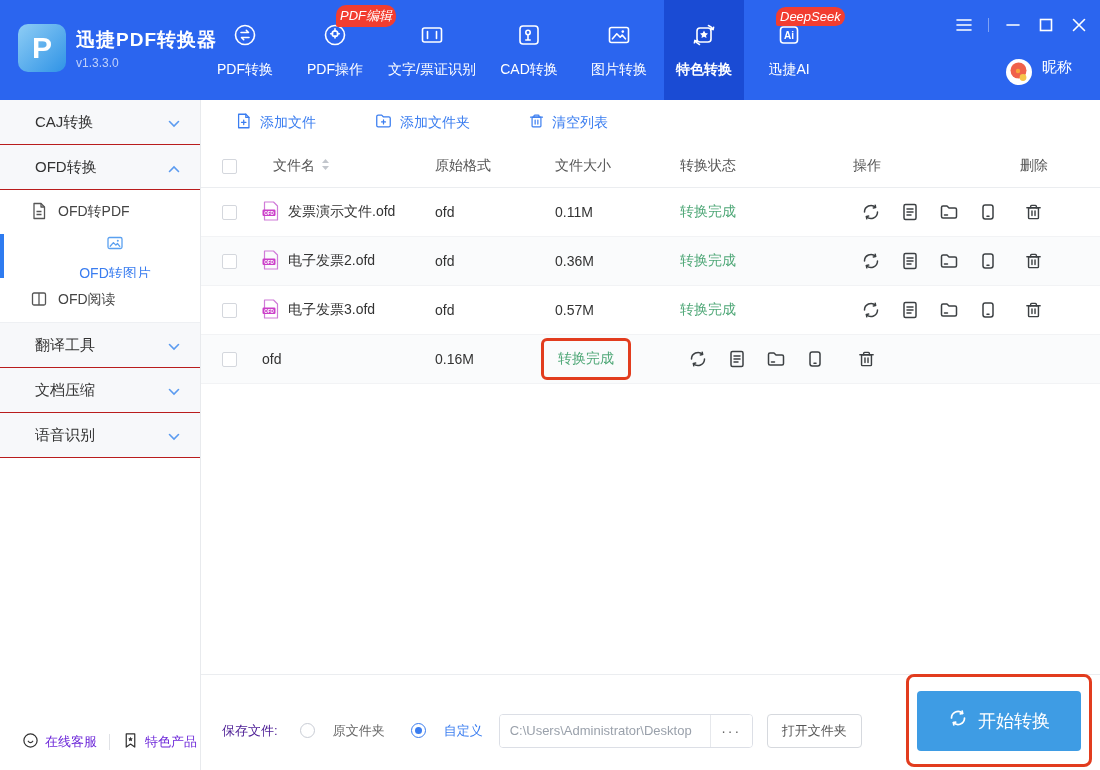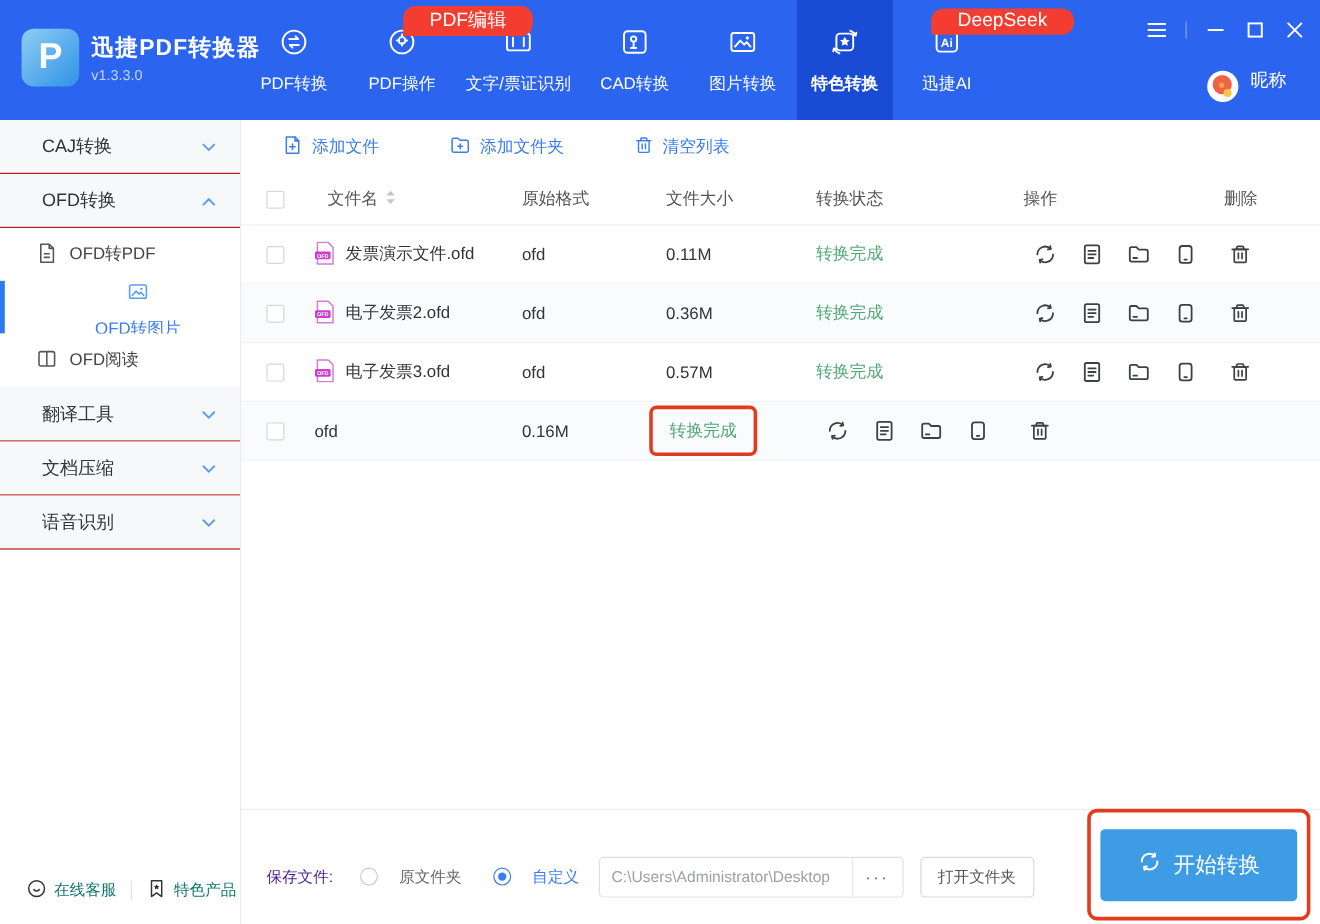--- a/index.html
+++ b/index.html
@@ -13,42 +13,42 @@
     display:flex; align-items:center; justify-content:center; color:#fff; font-size:30px; font-weight:bold; }
   .logo-title { color:#fff; font-size:19px; font-weight:bold; letter-spacing:1px; }
   .logo-version { color:rgba(255,255,255,.7); font-size:12px; margin-top:3px; }
   .nav { position:absolute; left:200px; top:0; height:100px; display:flex; }
   .nav-item { width:90px; height:100px; display:flex; flex-direction:column; align-items:center;
     justify-content:center; gap:9px; color:#fff; font-size:14px; position:relative; cursor:pointer; }
   .nav-item.wide { width:104px; }
   .nav-item.narrow { width:80px; }
   .nav-item.active { background:#1a4bd4; }
   .nav-item.active .nav-label { font-weight:bold; }
-  .nav-badge { position:absolute; top:5px; left:46px; background:#f23d30; color:#fff; font-size:16px;
-    padding:2px 22px; border-radius:10px 10px 10px 2px; white-space:nowrap; z-index:2; }
+  .nav-badge { position:absolute; top:5px; left:46px; background:#f23d30; color:#fff; font-size:13px;
+    padding:2px 4px; border-radius:10px 10px 10px 2px; white-space:nowrap; z-index:2;font-style:italic; }
   .nav-badge.ds { left:32px; top:7px; }
   .win-controls { position:absolute; top:16px; right:12px; display:flex; align-items:center; gap:15px; }
   .win-btn { width:18px; height:18px; display:flex; align-items:center; justify-content:center; cursor:pointer; }
   .win-divider { width:1px; height:14px; background:rgba(255,255,255,.4); }
   .user { position:absolute; top:58px; right:28px; display:flex; align-items:flex-start; gap:9px;
     color:#fff; font-size:15px; cursor:pointer; }
 
   
   .sidebar { position:absolute; top:100px; left:0; width:201px; height:670px; background:#fff;
     border-right:1px solid #e8eaed; }
   .side-group { height:45px; display:flex; align-items:center; justify-content:space-between;
     padding:0 20px 0 35px; background:#f7f8fa; border-bottom:1px solid #b91c1c; font-size:15px;
     color:#333; cursor:pointer; }
   .side-sub { height:44px; display:flex; align-items:center; gap:10px; padding-left:30px;
     background:#fff; font-size:14px; color:#444; position:relative; cursor:pointer; }
   .side-sub.active { color:#3a7df0;flex-direction:column; }
   .side-sub.active::before { content:""; position:absolute; left:0; top:0; bottom:0; width:4px; background:#2e7bf0; }
   .side-subs { border-bottom:1px solid #eef0f3; }
   .side-footer { position:absolute; bottom:0; left:0; width:100%; height:56px; display:flex;
-    align-items:center; padding-left:22px; font-size:13px; color:#0f766e; }
+    align-items:center; padding-left:22px; font-size:13px; color:#6d28d9; }
   .side-footer-item { display:flex; align-items:center; gap:6px; cursor:pointer; }
   .side-footer-divider { width:1px; height:16px; background:#e0e2e6; margin:0 12px; }
 
   
   .main { position:absolute; top:100px; left:201px; width:899px; height:670px; background:#fff; }
   .toolbar { height:45px; display:flex; align-items:center; padding-left:34px; gap:58px; }
   .toolbar-btn { display:flex; align-items:center; gap:7px; color:#3a7df0; font-size:14px; cursor:pointer; }
 
   .grid-row { display:grid; grid-template-columns:40px 173px 120px 125px 173px 167px 1fr;
     align-items:center; padding-left:21px; }

